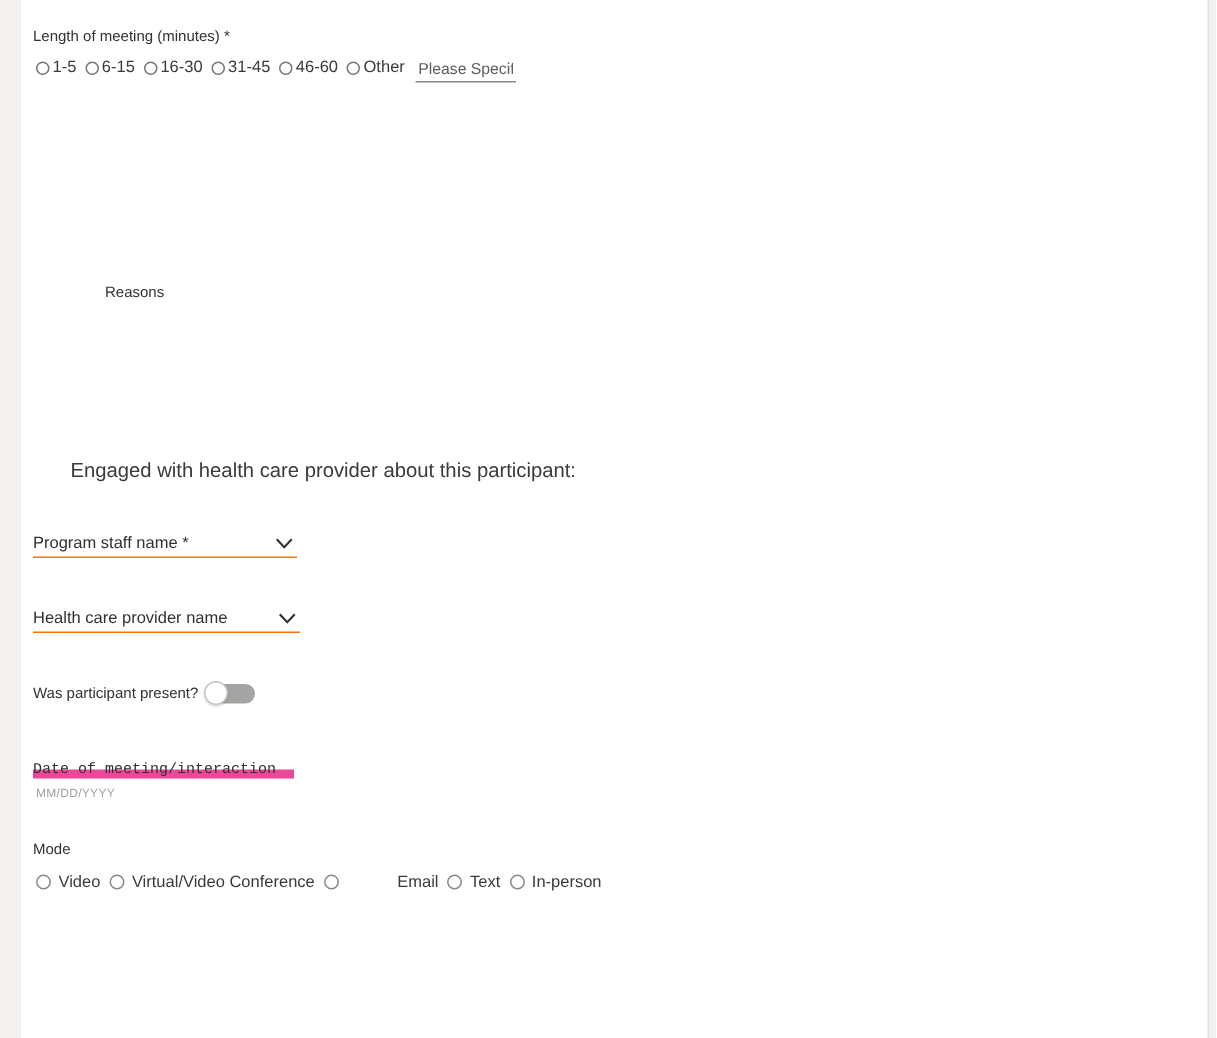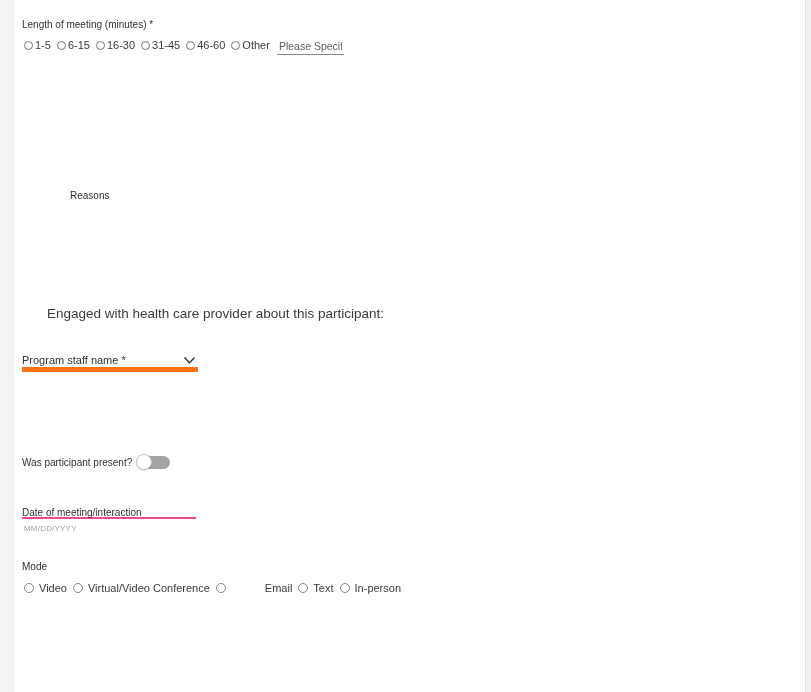--- a/index.html
+++ b/index.html
@@ -95,21 +95,21 @@
     position: relative;
     top: 2px;
   }
   .other-input::placeholder { color: #605e5c; opacity: 1; }
 
   .dropdown {
     display: flex;
     align-items: center;
     justify-content: space-between;
     height: 19px;
-    border-bottom: 5px solid #f97316;
+    border-bottom: 1px solid #f97316;
     cursor: pointer;
   }
   .dd-text {
     font-size: 11px;
     color: #323130;
     white-space: nowrap;
   }
   .chev {
     flex: none;
     margin-right: 2px;
@@ -138,22 +138,23 @@
     left: 0; top: 0.5px;
     width: 16px; height: 16px;
     background: #ffffff;
     border: 1px solid #c8c6c4;
     border-radius: 50%;
     box-shadow: 0 1px 2px rgba(0,0,0,0.15);
   }
 
   .date-field {
     height: 17px;
-    border-bottom: 2px solid #ec4899;
+    border-bottom: 6px solid #ec4899;
     cursor: text;
+    font-family: Liberation Mono, monospace;
   }
   .date-hint {
     font-size: 8px;
     color: #a19f9d;
     letter-spacing: 0.2px;
     white-space: nowrap;
   }
 </style>
 </head>
 <body>
@@ -198,20 +199,26 @@
 
   <div class="abs section-heading" style="left:22px; top:306px;margin-left:25px;">Engaged with health care provider about this participant:</div>
 
   <div class="abs dropdown" style="left:22px; top:353px; width:176px;">
     <span class="dd-text">Program staff name *</span>
     <svg class="chev" width="13" height="9" viewBox="0 0 13 9">
       <path d="M1.5 1.5 L6.5 6.8 L11.5 1.5"></path>
     </svg>
   </div>
 
+  <div class="abs dropdown" style="left:22px; top:403px; width:178px;">
+    <span class="dd-text">Health care provider name</span>
+    <svg class="chev" width="13" height="9" viewBox="0 0 13 9">
+      <path d="M1.5 1.5 L6.5 6.8 L11.5 1.5"></path>
+    </svg>
+  </div>
 
   <div class="abs toggle-row" style="left:22px; top:453px;">
     <span class="field-label">Was participant present?</span>
     <span class="toggle">
       <span class="rail"></span>
       <span class="knob"></span>
     </span>
   </div>
 
   <div class="abs date-field" style="left:22px; top:502px; width:174px;">

